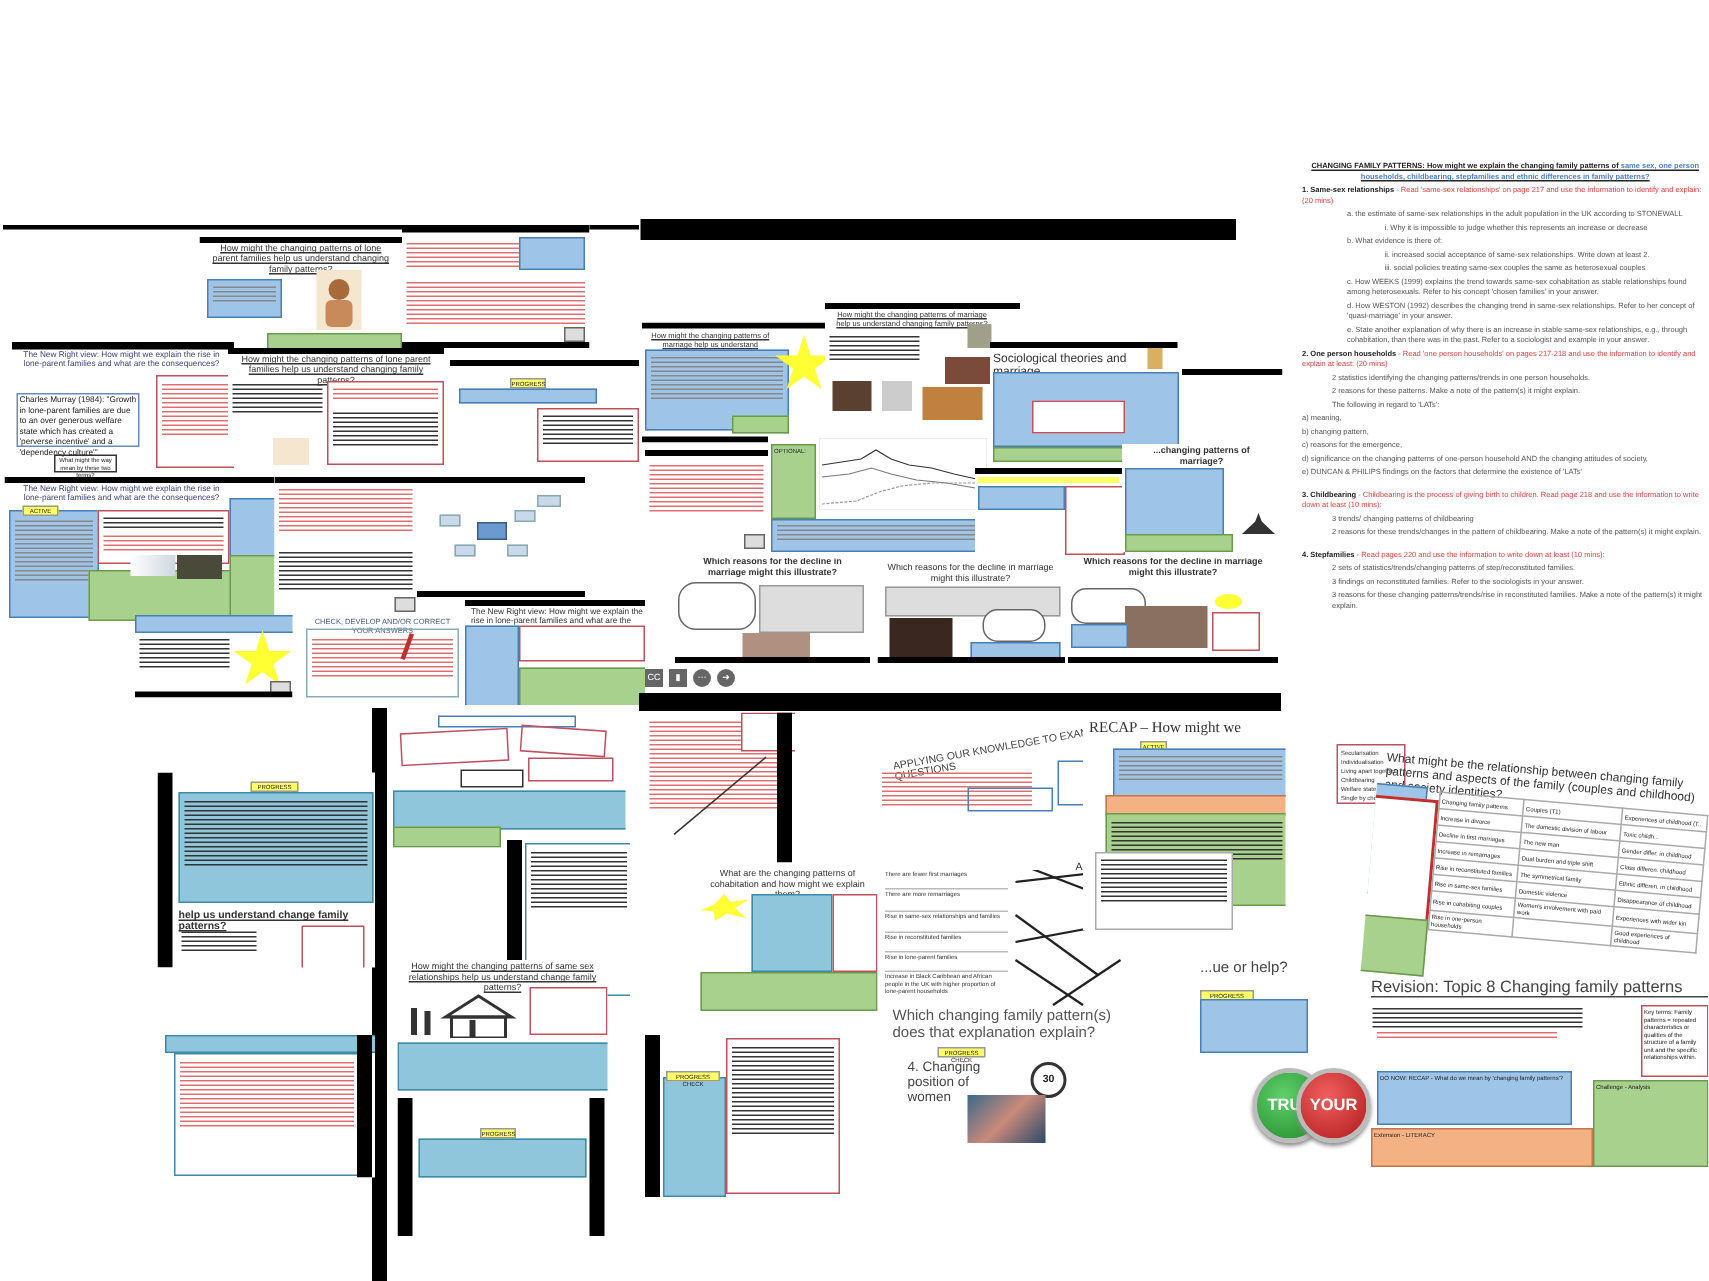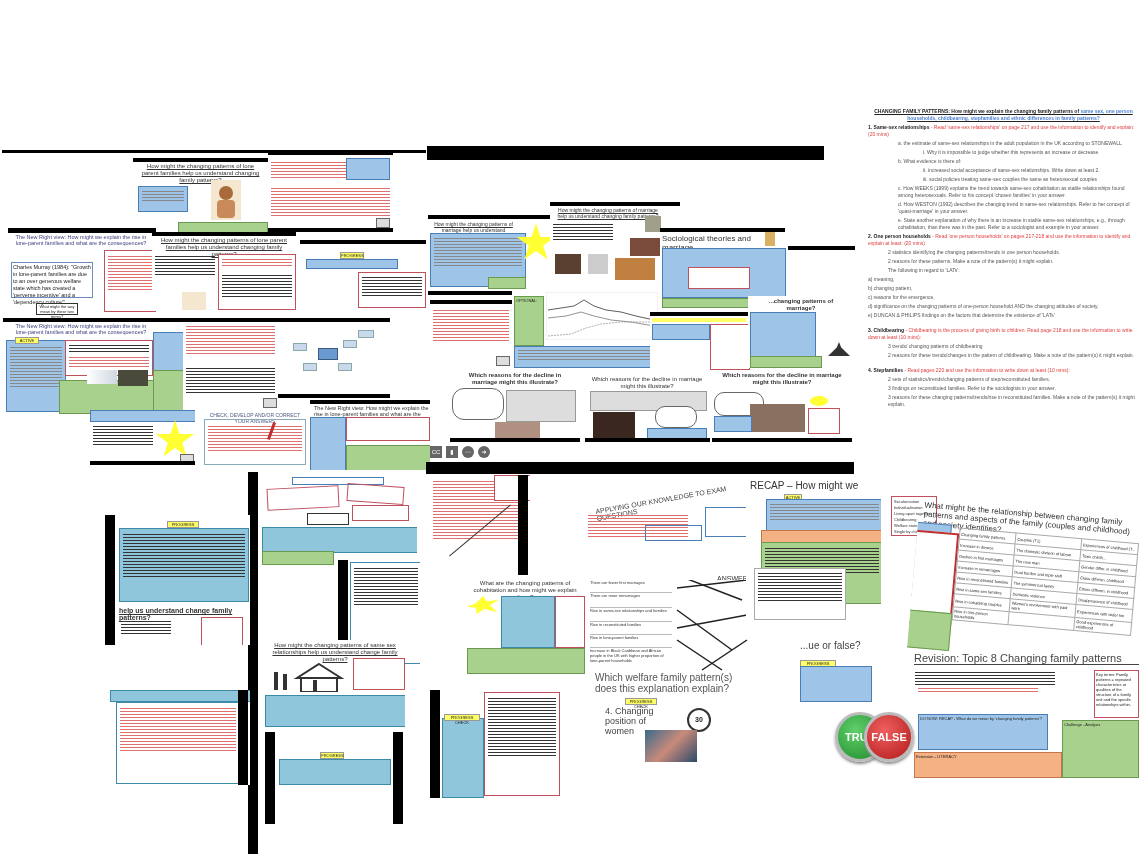--- a/index.html
+++ b/index.html
@@ -652,28 +652,28 @@
     <line x1="5" y1="5" x2="70" y2="30" stroke="#222" stroke-width="1.5"></line>
     <line x1="5" y1="18" x2="75" y2="10" stroke="#222" stroke-width="1.5"></line>
     <line x1="5" y1="40" x2="60" y2="80" stroke="#222" stroke-width="1.5"></line>
     <line x1="5" y1="58" x2="75" y2="45" stroke="#222" stroke-width="1.5"></line>
     <line x1="5" y1="70" x2="50" y2="100" stroke="#222" stroke-width="1.5"></line>
     <line x1="30" y1="100" x2="75" y2="70" stroke="#222" stroke-width="1.5"></line>
   </svg>
 </div>
 
 <div class="slide" style="left:595px;top:672px;width:160px;height:90px;">
-  <div class="abs" style="left:0;top:0;width:160px;font-size:10px;line-height:11px;color:#555;">Which welfare family pattern(s) does this explanation explain?</div>
+  <div class="abs" style="left:0;top:0;width:160px;font-size:10px;line-height:11px;color:#555;">Which changing family pattern(s) does that explanation explain?</div>
   <div class="yl abs" style="left:30px;top:26px;width:30px;height:5px;">PROGRESS CHECK</div>
   <div class="abs" style="left:10px;top:34px;width:60px;font-size:9px;line-height:10px;color:#444;">4. Changing position of women</div>
   <div class="abs" style="left:92px;top:36px;width:20px;height:20px;border:2px solid #333;border-radius:50%;font-size:7px;line-height:20px;text-align:center;font-weight:bold;">30</div>
   <div class="pic" style="left:50px;top:58px;width:52px;height:32px;background:linear-gradient(135deg,#3a6a8a,#c98a7a 50%,#2a4a6a);"></div>
 </div>
 
-<div class="slide" style="left:746px;top:480px;width:135px;height:140px;">
+<div class="slide" style="left:722px;top:480px;width:135px;height:140px;font-family:Liberation Serif, serif;">
   <div class="abs" style="left:4px;top:0;font-size:10px;color:#333;">RECAP – How might we</div>
   <div class="yl abs" style="left:38px;top:14px;width:16px;height:5px;">ACTIVE</div>
   <div class="abs blue" style="left:20px;top:19px;width:115px;height:30px;">
       <div class="lines" style="top:2px">
         <i></i>
         <i></i>
         <i></i>
         <i></i>
         <i></i>
         <i></i>
@@ -763,26 +763,26 @@
     <tr>
           <td>Rise in one-person households</td>
           <td></td>
           <td>Good experiences of childhood</td>
         </tr>
   </tbody>
     </table>
 </div>
 
 <div class="slide" style="left:800px;top:630px;width:110px;height:110px;background:transparent;">
-  <div class="abs" style="left:0;top:10px;font-size:10px;color:#444;">...ue or false?</div>
+  <div class="abs" style="left:0;top:10px;font-size:10px;color:#444;">...ue or help?</div>
   <div class="yl abs" style="left:0;top:30px;width:34px;height:5px;">PROGRESS CHECK</div>
   <div class="abs blue" style="left:0;top:36px;width:70px;height:34px;"></div>
 </div>
 <div class="bigbtn" style="left:835px;top:712px;background:radial-gradient(circle at 40% 35%,#5fd06a,#1e8a2a);">TRUE</div>
-<div class="bigbtn" style="left:864px;top:712px;background:radial-gradient(circle at 40% 35%,#f06060,#b01818);">FALSE</div>
+<div class="bigbtn" style="left:864px;top:712px;background:radial-gradient(circle at 40% 35%,#f06060,#b01818);">YOUR</div>
 
 <div class="slide" style="left:912px;top:652px;width:227px;height:160px;background:transparent;">
   <div class="abs" style="left:2px;top:0;width:225px;font-size:11px;color:#444;border-bottom:1px solid #444;white-space:nowrap;">Revision: Topic 8 Changing family patterns</div>
   <div class="lines dark" style="top:18px;width:140px;">
       <i></i>
       <i></i>
       <i></i>
       <i></i>
       <i></i>
     </div>

